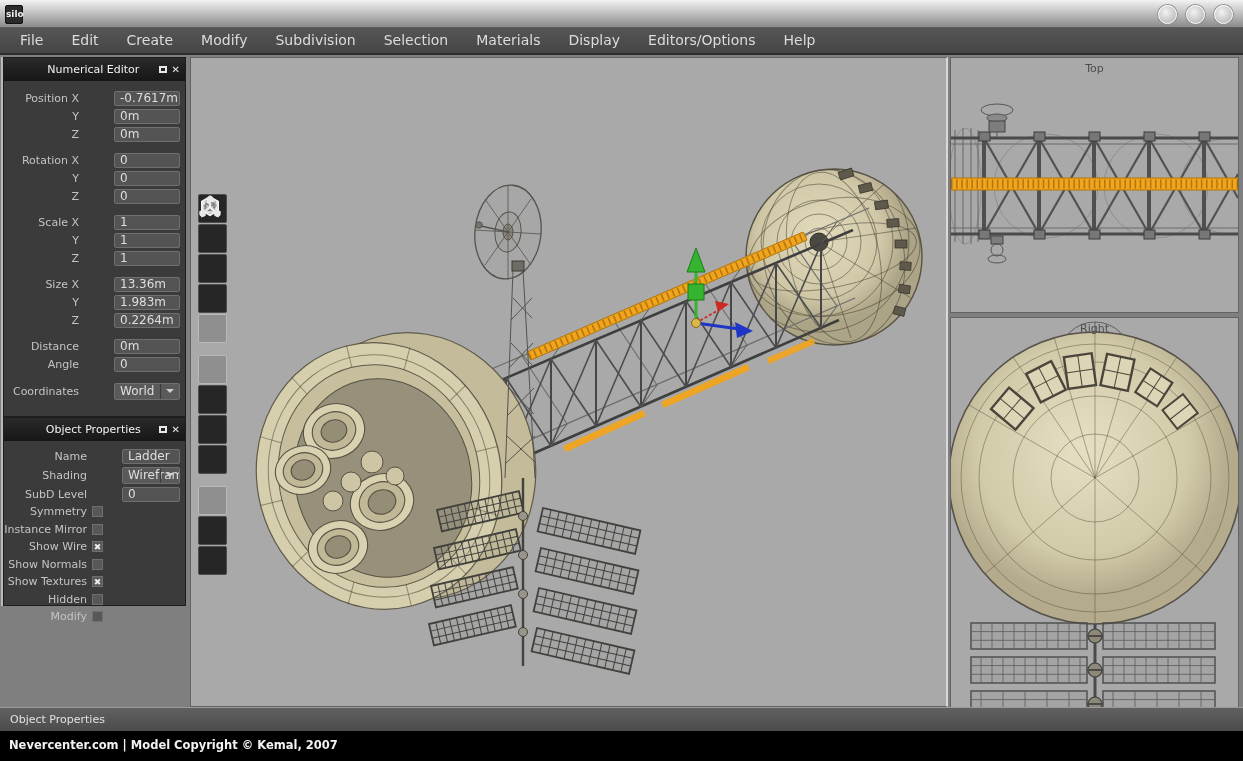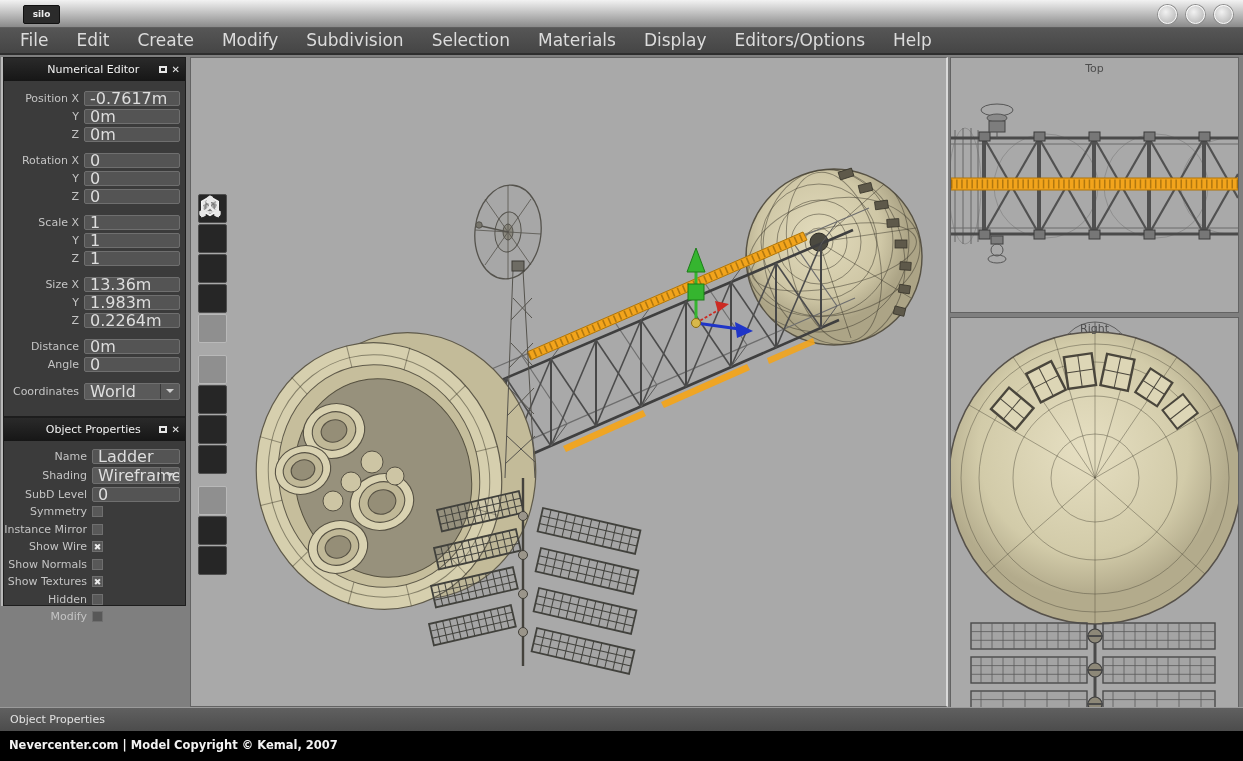--- a/index.html
+++ b/index.html
@@ -3,51 +3,51 @@
 <meta charset="utf-8">
 <style>
   * { margin:0; padding:0; box-sizing:border-box; }
   html,body { width:1243px; height:761px; overflow:hidden; }
   body { font-family:"DejaVu Sans","Liberation Sans",sans-serif; background:#7f7f7f; position:relative; }
 
   
   .titlebar { position:absolute; left:0; top:0; width:1243px; height:28px;
     background:linear-gradient(#f2f2f2,#c9c9c9 40%,#9a9a9a 85%,#8a8a8a);
     border-bottom:1px solid #5e5e5e; }
-  .app-logo { position:absolute; left:23px; top:5px; width:37px; height:19px; background:#2b2b2b;
+  .app-logo { position:absolute; left:5px; top:5px; width:18px; height:19px; background:#2b2b2b;
     border:1px solid #111; border-radius:2px; color:#eee; font-size:9px; font-weight:bold;
     text-align:center; line-height:17px; letter-spacing:0; }
   .title-text { position:absolute; left:0; right:0; top:6px; text-align:center;
     font-size:12px; font-weight:bold; color:#101010; }
   .win-controls { position:absolute; right:10px; top:5px; display:flex; gap:9px; }
   .win-btn { width:19px; height:19px; border-radius:50%;
     background:radial-gradient(circle at 40% 35%, #f2f2f2, #c2c2c2 70%, #a8a8a8);
     border:1px solid #fdfdfd; box-shadow:0 0 0 1px #8f8f8f; }
 
   .menubar { position:absolute; left:0; top:28px; width:1243px; height:27px;
     background:linear-gradient(#565656,#454545); border-bottom:2px solid #2e2e2e;
     display:flex; align-items:center; padding-left:6px; }
-  .menu-item { color:#dcdcdc; font-size:17px; padding:0 14px; line-height:25px; cursor:default; }
+  .menu-item { color:#dcdcdc; font-size:14px; padding:0 14px; line-height:25px; cursor:default; }
 
   
   .panel { position:absolute; left:3px; width:183px; background:#3b3b3b;
     border:1px solid #1d1d1d; box-shadow:-2px 0 0 #b9b9b9; }
   .panel-header { height:23px; background:linear-gradient(#2a2a2a,#161616);
     display:flex; align-items:center; color:#f0f0f0; font-size:11px; position:relative; }
   .panel-title { flex:1; text-align:center; padding-left:24px; }
   .panel-btns { display:flex; gap:5px; padding-right:5px; align-items:center; }
   .pbtn-min { width:8px; height:7px; border:2px solid #e8e8e8; }
   .pbtn-close { color:#e8e8e8; font-size:10px; line-height:10px; }
 
   .panel-body { padding:9px 5px 6px 0; }
   .row { display:flex; align-items:center; margin:0 0 2px 0; height:16px; }
   .row.gap { margin-top:10px; }
   .flabel { width:80px; text-align:right; color:#c4c4c4; font-size:11px; padding-right:5px; white-space:nowrap; }
   .ffield { flex:1; height:15px; background:#545454; border:1px solid #6f6f6f; border-radius:2px;
-    color:#dedede; font-size:16px; line-height:13px; padding-left:5px; overflow:hidden; }
+    color:#dedede; font-size:12px; line-height:13px; padding-left:5px; overflow:hidden;margin-left:30px; }
   .dropdown { position:relative; padding-right:22px; background:#5a5a5a; height:17px; line-height:15px; }
   .dd-arrow { position:absolute; right:0; top:0; width:19px; height:100%;
     border-left:1px solid #3a3a3a; display:flex; align-items:center; justify-content:center; }
   .dd-arrow:after { content:""; width:0; height:0; border:4px solid transparent; border-top-color:#cfcfcf; margin-top:4px; }
   .checkrow { height:15.5px; }
   .checkbox { width:11px; height:11px; background:#585858; border:1px solid #6f6f6f;
     color:#ececec; font-size:9px; line-height:11px; text-align:center; }
 
   
   .viewport { position:absolute; background:var(--viewport-bg,#a9a9a9); border:1px solid #636363; }

